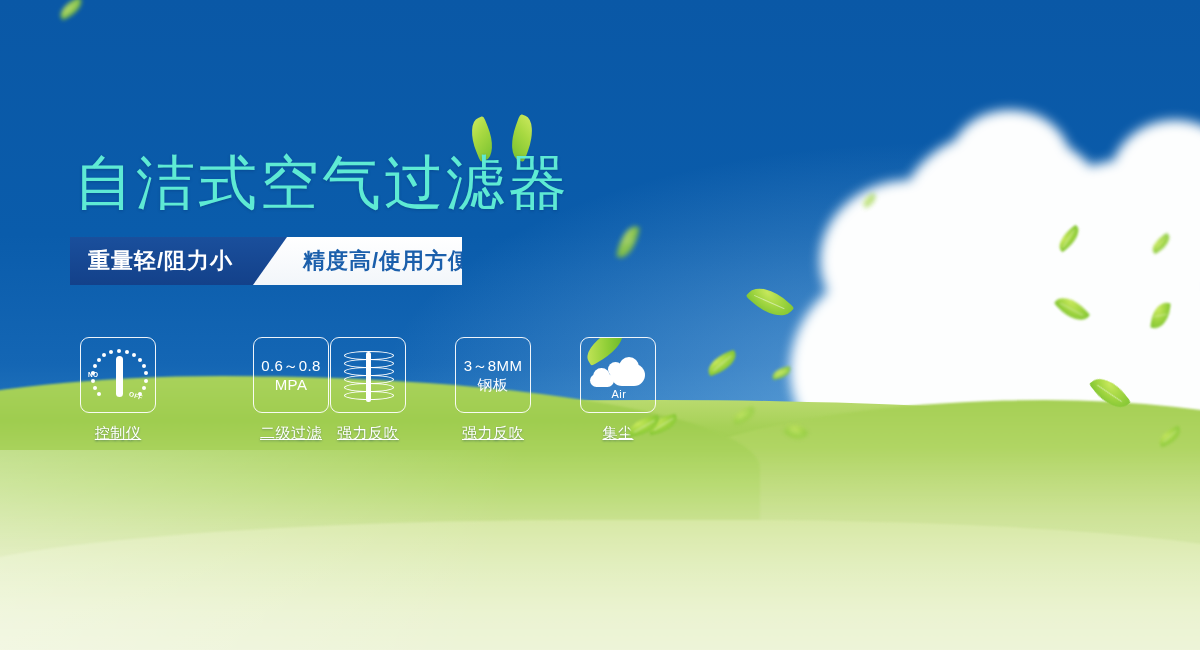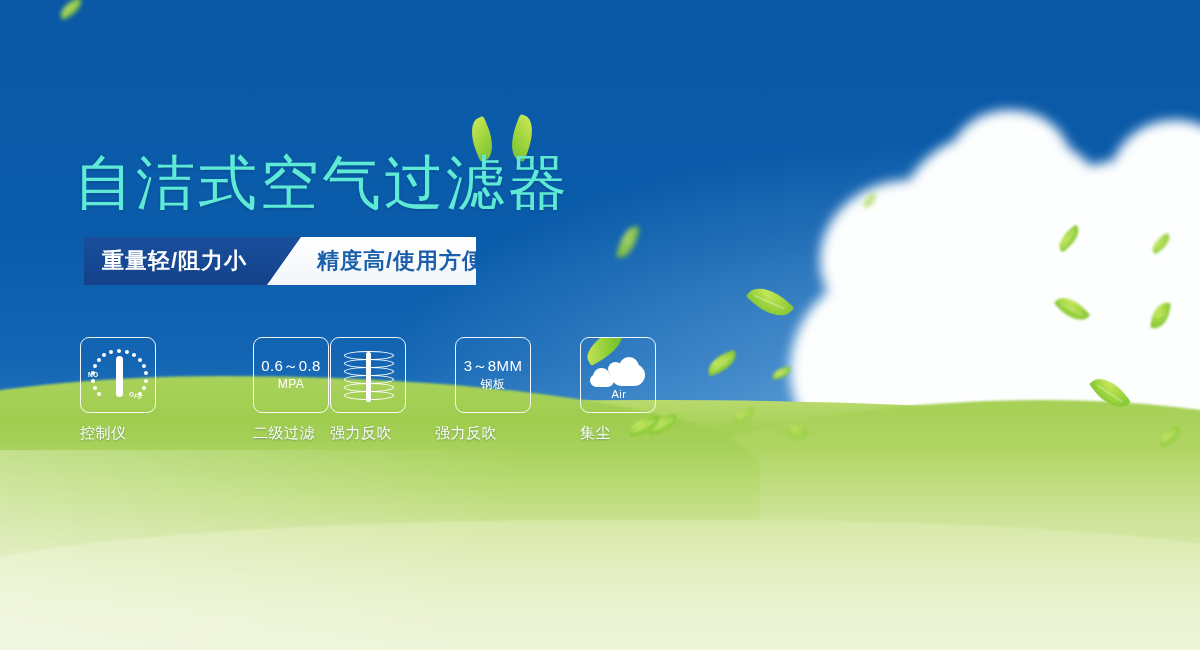--- a/index.html
+++ b/index.html
@@ -79,21 +79,21 @@
   
   .title{
     position:absolute;left:74px;top:147px;
     font-size:59px;line-height:72px;letter-spacing:3px;
     color:#5eead4;font-weight:400;white-space:nowrap;
     font-family:"DejaVu Sans","Liberation Sans",sans-serif;
     text-shadow:0 1px 3px rgba(0,40,90,.30);
   }
 
   
-  .subbar{position:absolute;left:84px;top:237px;height:48px;width:313px;}
+  .subbar{position:absolute;left:70px;top:237px;height:48px;width:313px;}
   .sub-left{
     position:absolute;left:0;top:0;height:48px;width:218px;
     background:linear-gradient(to bottom,#1a4f9c 0%,#13418a 100%);
   }
   .sub-left span{
     position:absolute;left:18px;top:0;line-height:48px;
     color:#ffffff;font-size:22px;font-weight:bold;letter-spacing:1px;white-space:nowrap;
   }
   .sub-right{
     position:absolute;left:183px;top:0;height:48px;width:209px;
@@ -106,31 +106,32 @@
   }
 
   
   .features{position:absolute;left:80px;top:337px;width:620px;height:110px;}
   .feat{position:absolute;top:0;width:76px;}
   .feat .box{
     position:relative;width:76px;height:76px;border:1.6px solid rgba(255,255,255,.93);
     border-radius:9px;overflow:hidden;
   }
   .feat .cap{
-    margin-top:11px;color:#ffffff;font-size:15px;
+    margin-top:11px;text-align:center;color:#ffffff;font-size:15px;
     letter-spacing:.5px;white-space:nowrap;
     text-shadow:0 1px 2px rgba(0,40,90,.35);
+    text-decoration:underline;
   }
   .feat .cap.wide{margin-left:-20px;width:116px;}
   .bxtext{
     position:absolute;left:0;top:0;width:100%;height:100%;
     display:flex;flex-direction:column;align-items:center;justify-content:center;
     color:#fff;font-size:15px;line-height:19px;letter-spacing:.4px;text-align:center;
   }
-  .bxtext .l2{font-size:12px;}
+  .bxtext .l2{font-size:15px;}
 
   
   .gauge{position:absolute;left:0;top:0;width:76px;height:76px;}
   .gauge .dot{position:absolute;width:4px;height:4px;border-radius:50%;background:#fff;}
   .gauge .bar{
     position:absolute;left:35px;top:18px;width:7px;height:41px;border-radius:4px;background:#fff;
   }
   .gauge .lbl{position:absolute;color:#fff;font-size:6.5px;font-weight:bold;letter-spacing:.3px;}
   .gauge .no{left:7px;top:33px;}
   .gauge .off{left:48px;top:54px;transform:rotate(18deg);}

